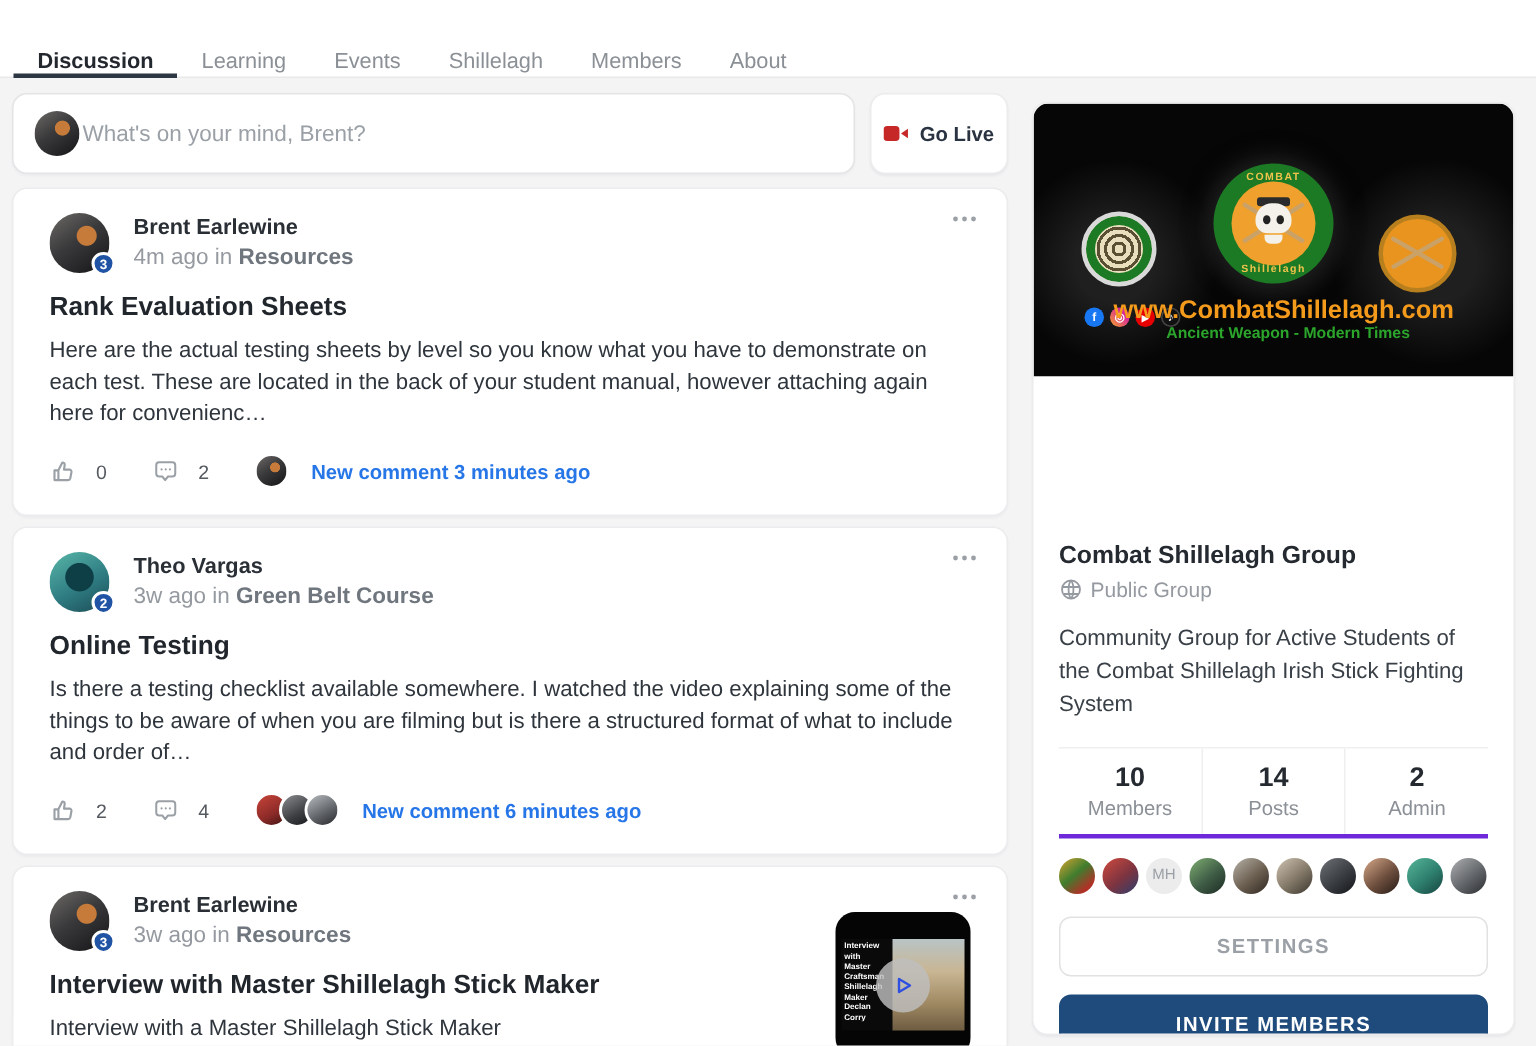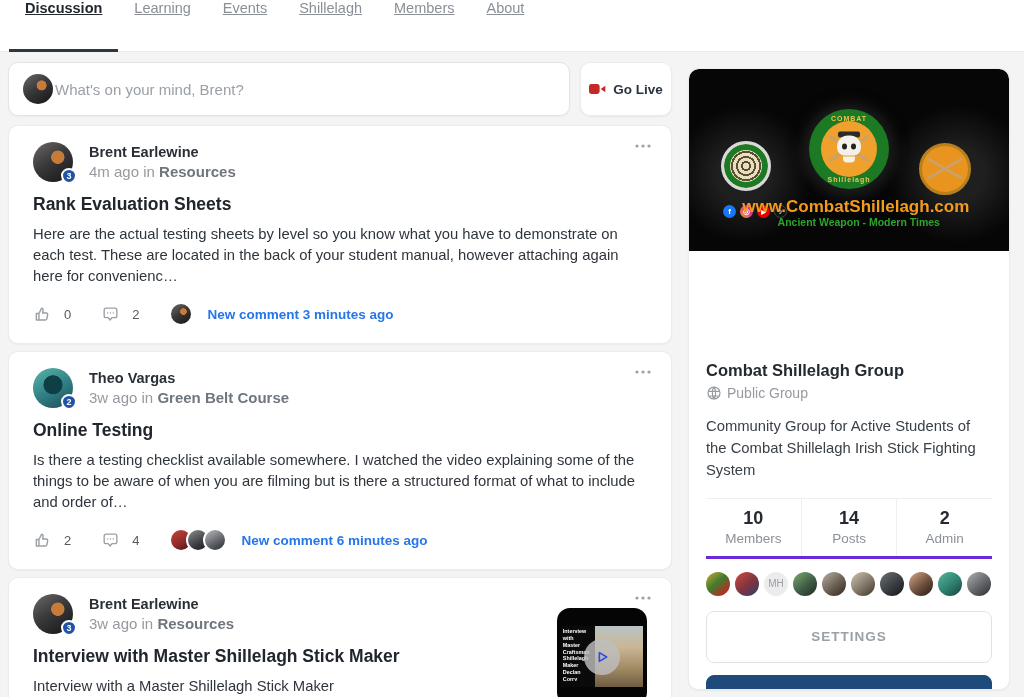--- a/index.html
+++ b/index.html
@@ -1,21 +1,21 @@
 <!DOCTYPE html>
 <html><head>
 <meta charset="utf-8">
 <style>
   * { margin:0; padding:0; box-sizing:border-box; }
   html,body { width:1024px; height:697px; overflow:hidden; }
   body { font-family:"Liberation Sans", sans-serif; background:#f4f4f5; color:#2a2f36; }
 
   
   .tabbar { background:#fff; height:52px; display:flex; align-items:stretch; border-bottom:1px solid #e9e9ea; padding-left:9px; }
-  .tab { display:flex; align-items:flex-start; padding:0 16px; font-size:14.5px; color:#8b9096; cursor:pointer; border-bottom:3px solid transparent; margin-bottom:-1px;text-decoration:underline; }
+  .tab { display:flex; align-items:flex-end; padding:0 16px; font-size:14.5px; color:#8b9096; cursor:pointer; border-bottom:3px solid transparent; margin-bottom:-1px; }
   .tab.active { color:#23272e; font-weight:bold; border-bottom-color:#2d3643; }
 
   
   .content { display:flex; padding:10px 8px 0 8px; align-items:flex-start; }
   .feed { width:664px; }
   .scard { width:322px; margin-left:16px; margin-top:6px; background:#fff; border-radius:10px; border:1px solid #ececee; box-shadow:0 1px 2px rgba(16,24,40,.05); height:622px; overflow:hidden; }
 
   
   .composer-row { display:flex; gap:10px; margin-bottom:9px; }
   .composer { flex:1; background:#fff; border:1px solid #e4e4e6; border-radius:10px; height:54px; display:flex; align-items:center; padding:0 14px; cursor:text; box-shadow:0 1px 2px rgba(16,24,40,.04); }
@@ -107,21 +107,21 @@
   .m2 { background:linear-gradient(140deg,#d04a3e 0%, #7d3440 55%, #2d3f6e 100%); }
   .m4 { background:linear-gradient(140deg,#7fae72 0%, #3f5d46 55%, #1c2a22 100%); }
   .m5 { background:linear-gradient(140deg,#b8b2a8 0%, #6b5f50 55%, #2e2620 100%); }
   .m6 { background:linear-gradient(140deg,#cfc4b2 0%, #8a7f6e 50%, #3a352d 100%); }
   .m7 { background:linear-gradient(140deg,#6e7276 0%, #3a3d42 55%, #121417 100%); }
   .m8 { background:linear-gradient(140deg,#d8a98a 0%, #6e4f3e 55%, #241a15 100%); }
   .m9 { background:linear-gradient(140deg,#57b79a 0%, #2e7f6e 55%, #16433e 100%); }
   .m10{ background:linear-gradient(140deg,#aeb0b2 0%, #63666a 55%, #2b2d30 100%); }
 
   .btn { display:block; width:100%; border-radius:8px; font-family:inherit; font-size:13.5px; font-weight:bold; letter-spacing:1px; cursor:pointer; }
-  .btn-settings { margin-top:15px; height:52px; background:#fff; border:1px solid #e2e2e4; color:#9aa0a6; }
+  .btn-settings { margin-top:15px; height:40px; background:#fff; border:1px solid #e2e2e4; color:#9aa0a6; }
   .btn-invite { margin-top:12px; height:40px; background:#1e4b7c; border:1px solid #1e4b7c; color:#fff; }
 
   svg { display:block; }
 </style>
 </head>
 <body>
 
 <header class="tabbar">
   <div class="tab active">
       <span>Discussion</span>

